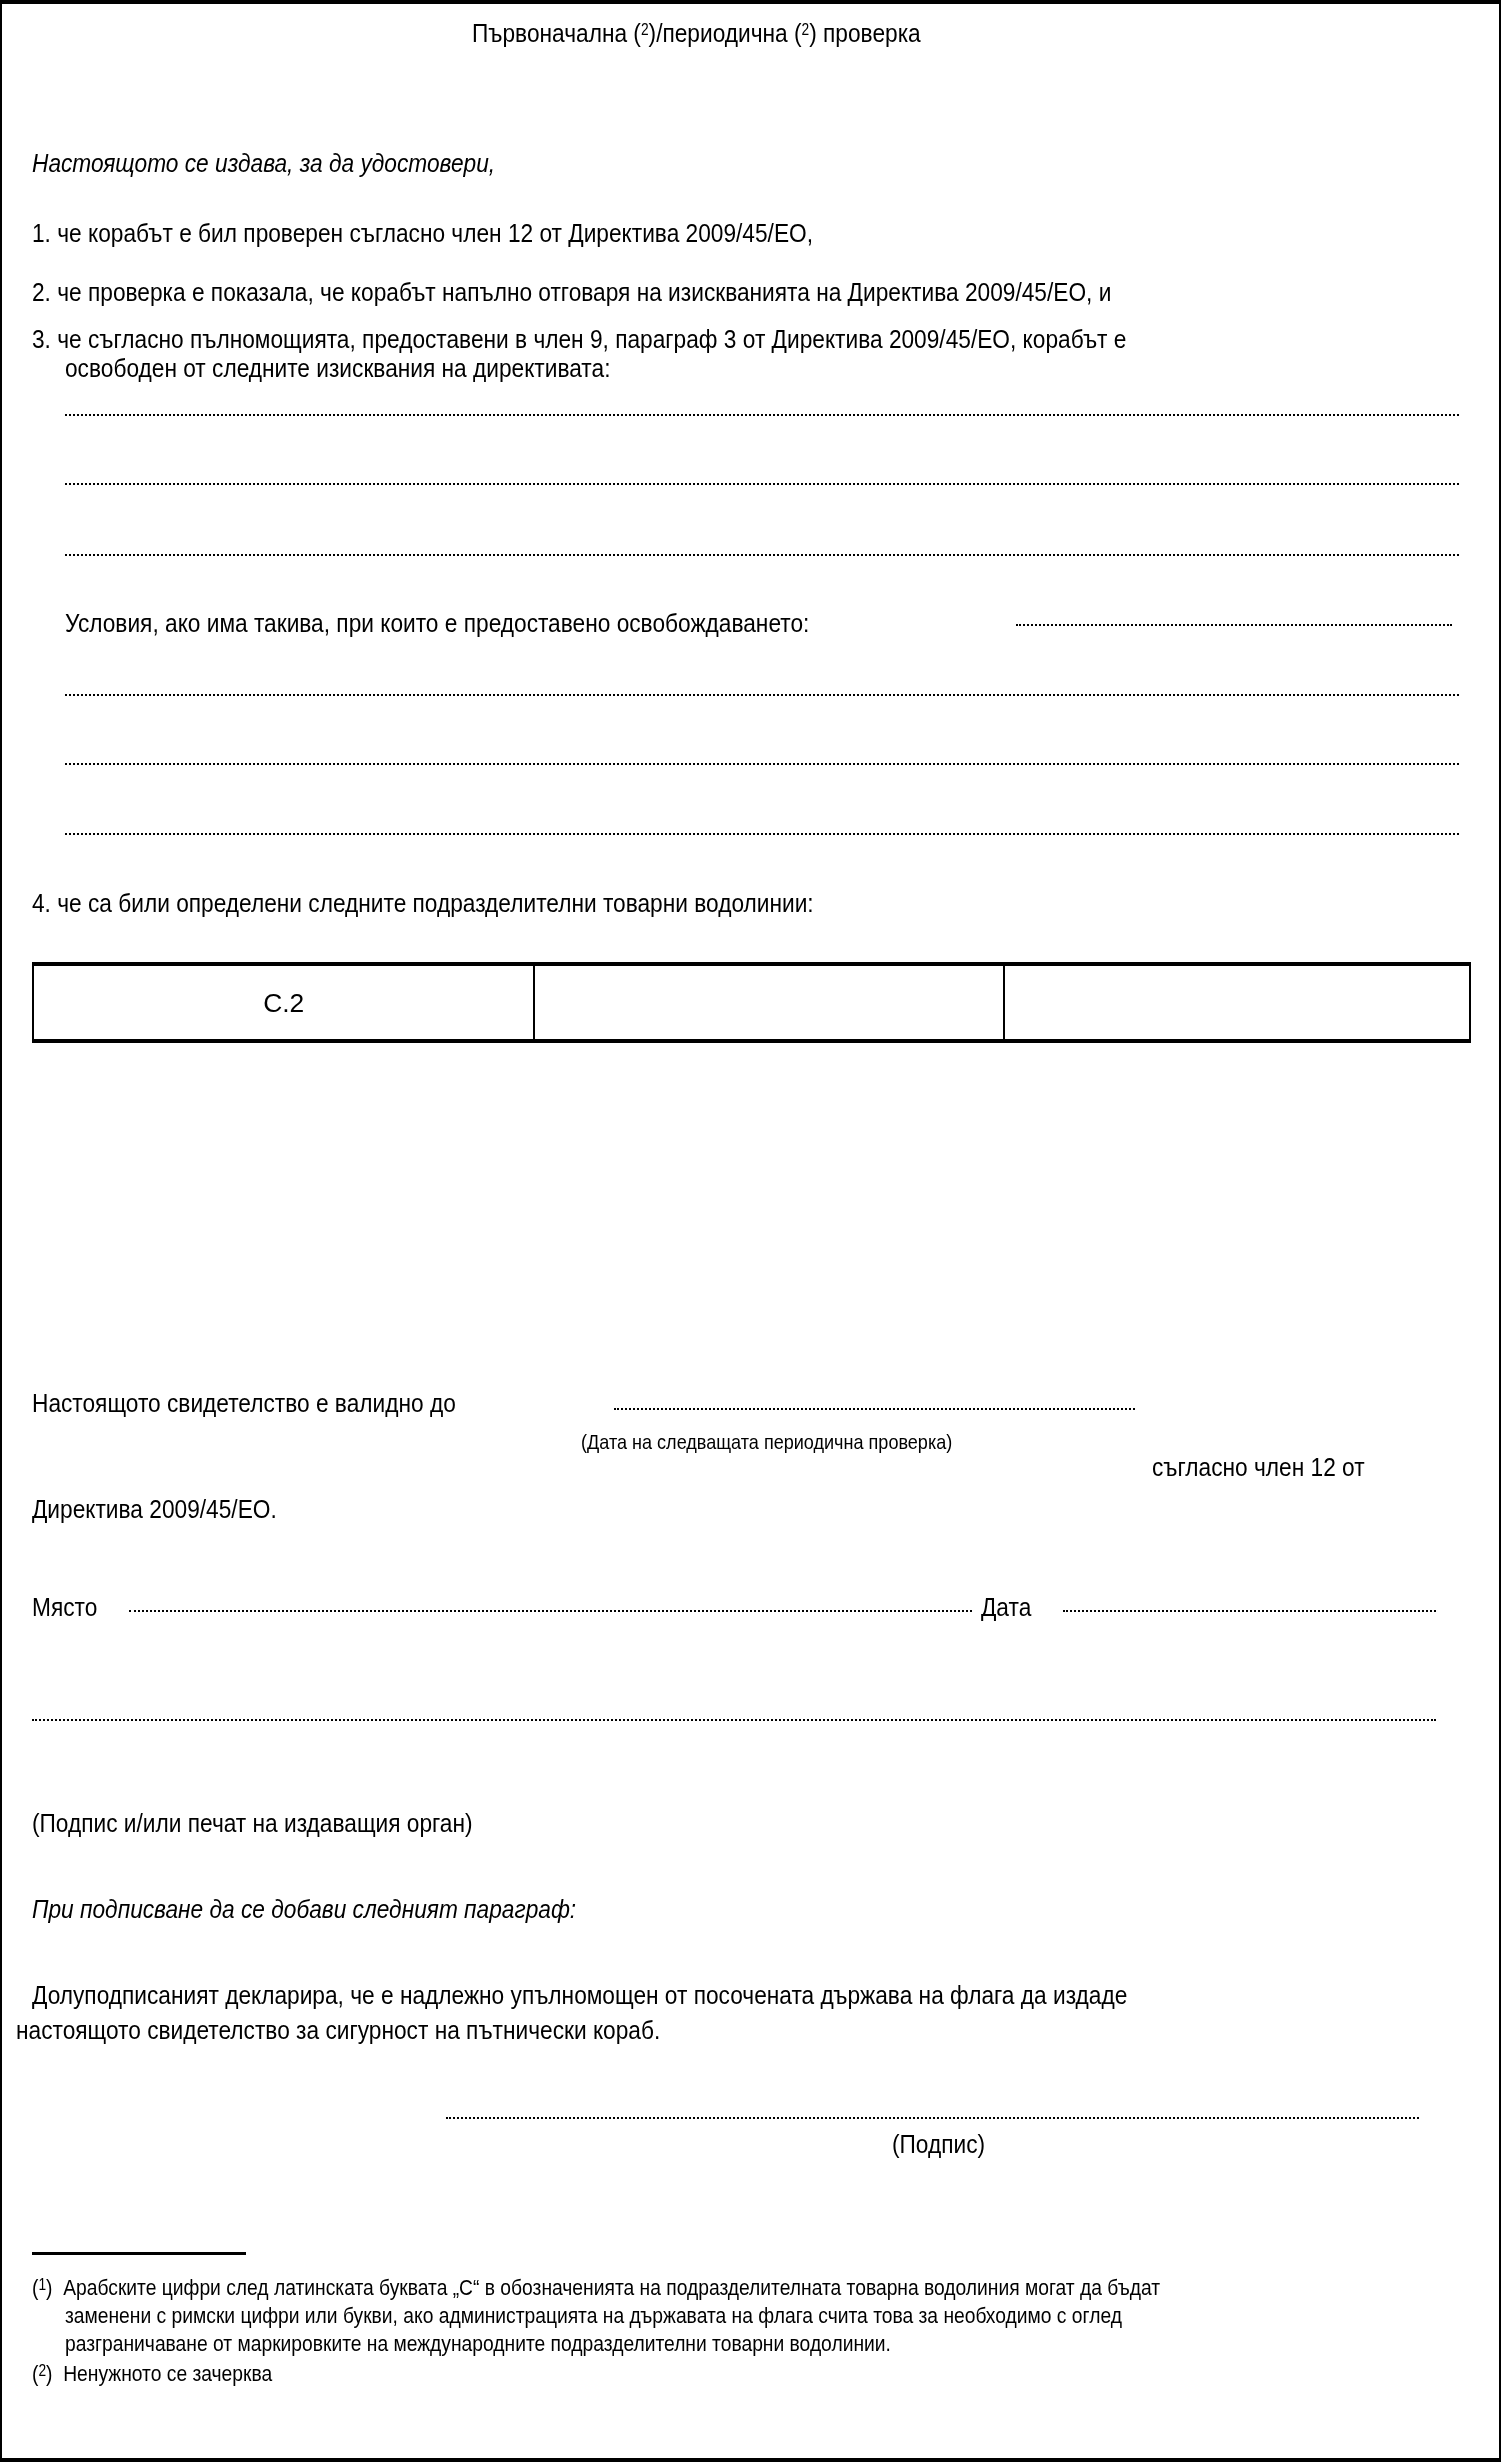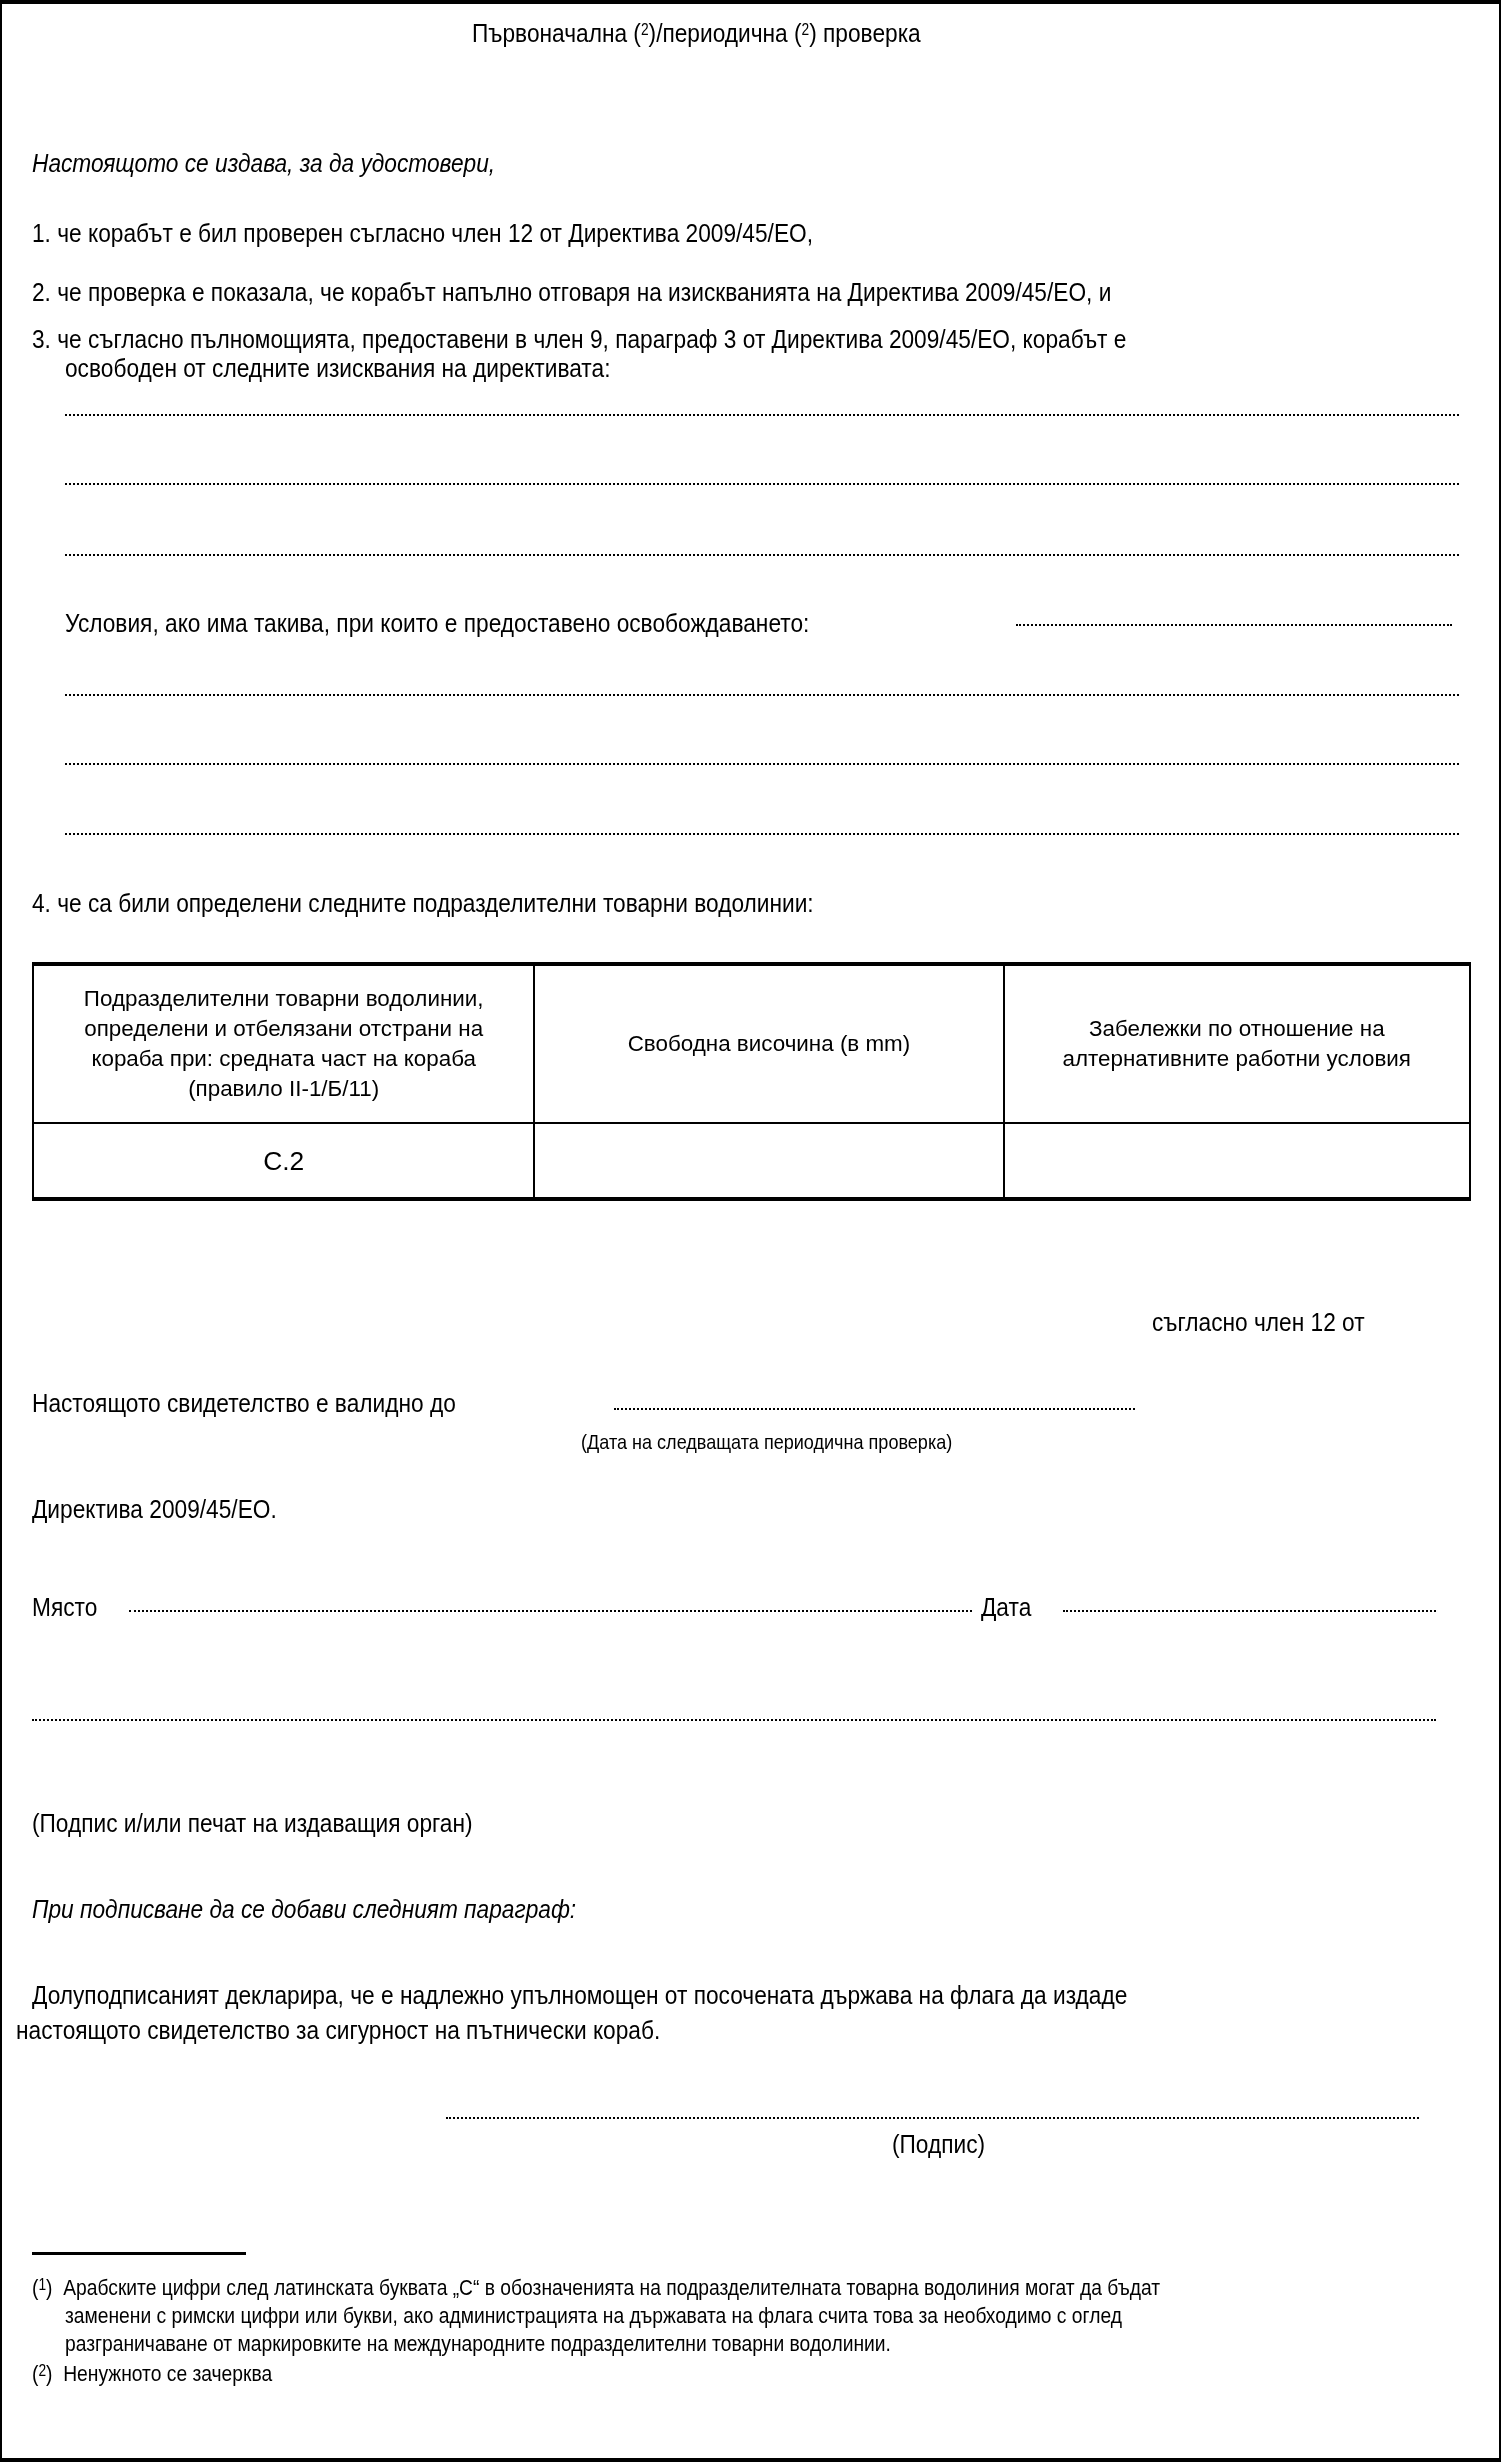--- a/index.html
+++ b/index.html
@@ -69,38 +69,33 @@
   <span class="narrow"><span>4.</span> <span>че са били определени следните подразделителни товарни водолинии:</span></span>
 </div>
 
 <table class="wl">
   <colgroup>
       <col style="width:502px">
       <col style="width:470px">
       <col style="width:467px">
     </colgroup>
   <tbody>
-      <tr class="hdr">
-    <td>Подразделителни товарни водолинии, определени и отбелязани отстрани на кораба при: средната част на кораба (правило II-1/Б/11)</td>
-    <td>Свободна височина (в mm)</td>
-    <td>Забележки по отношение на алтернативните работни условия</td>
-  </tr>
   <tr class="row">
     <td>C.2</td>
     <td></td>
     <td></td>
   </tr>
 </tbody>
   </table>
 
 <div class="abs t" style="left:32px; top:1387px;">
   <span class="narrow">Настоящото свидетелство е валидно до</span>
 </div>
 <div class="dots" style="left:614px; width:521px; top:1408px;"></div>
-<div class="abs t" style="left:1152px; top:1306px;">
+<div class="abs t" style="left:1152px; top:1451px;">
   <span class="narrow">съгласно член 12 от</span>
 </div>
 <div class="abs" style="left:581px; top:1427px; font-size:21px; line-height:29px;">
   <span class="narrow">(Дата на следващата периодична проверка)</span>
 </div>
 <div class="abs t" style="left:32px; top:1493px;">
   <span class="narrow">Директива 2009/45/ЕО.</span>
 </div>
 
 <div class="abs t" style="left:32px; top:1591px;">

